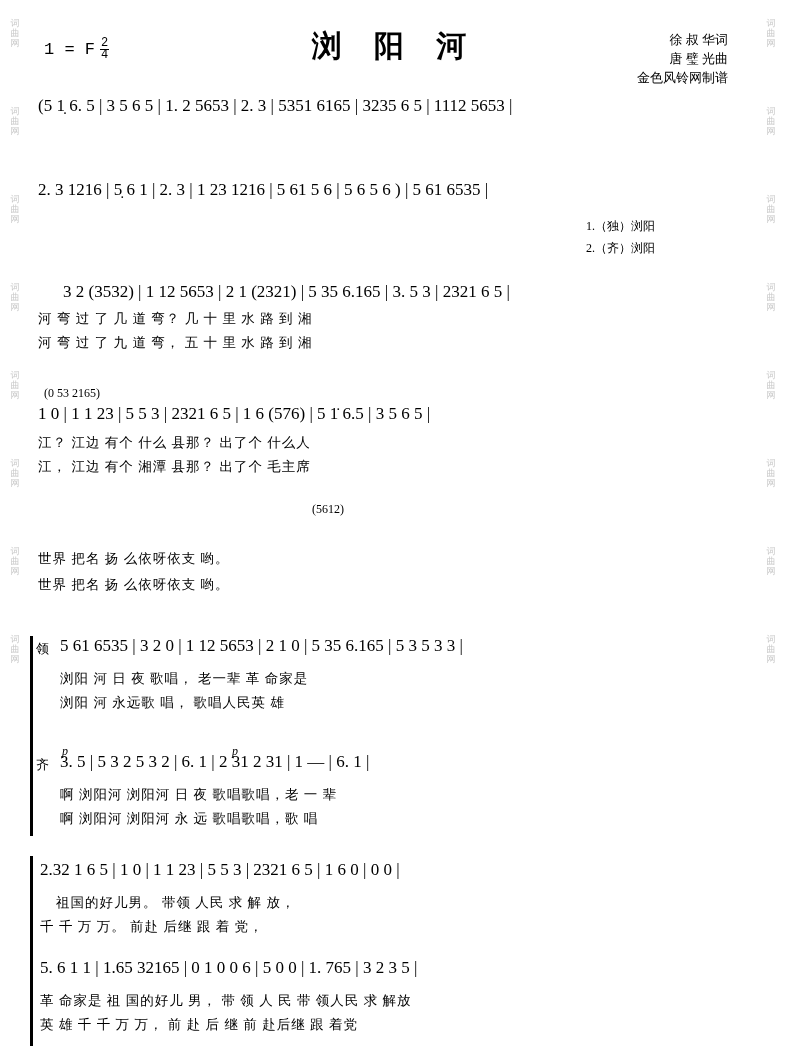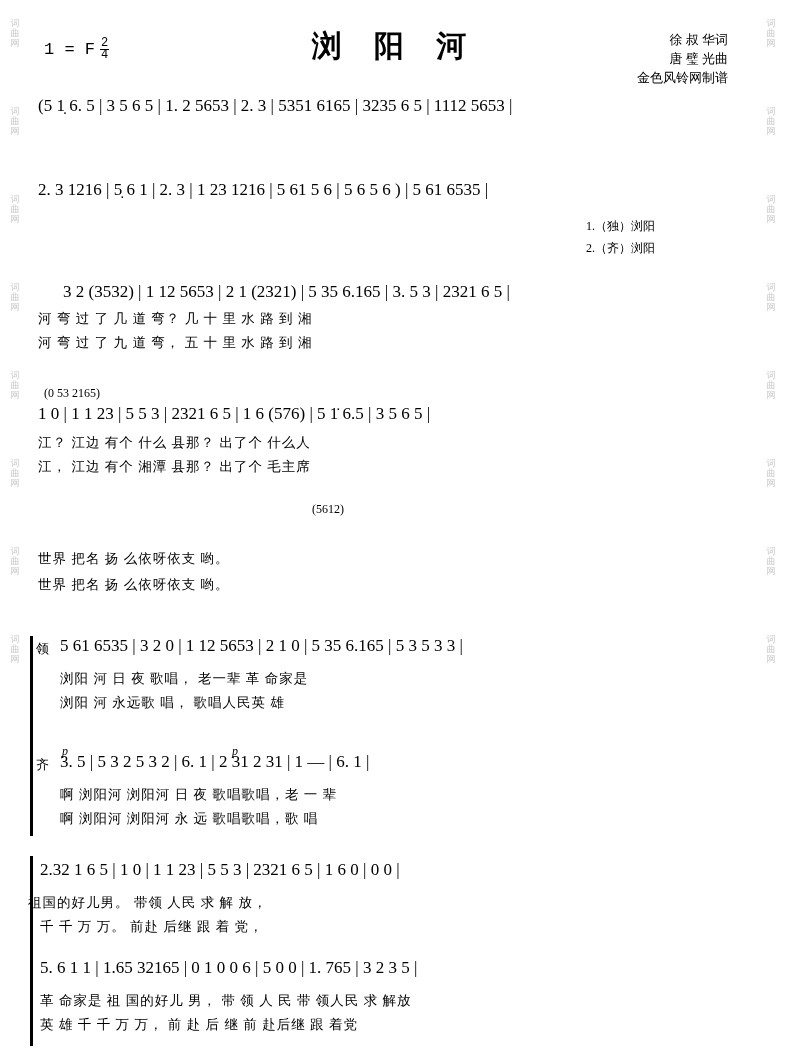--- a/index.html
+++ b/index.html
@@ -199,20 +199,20 @@
   <div class="line partlabel" style="left:36px;top:756px;">齐</div>
   <div class="line sml" style="left:62px;top:744px;font-style:italic;">p</div>
   <div class="line sml" style="left:232px;top:744px;font-style:italic;">p</div>
   <div class="line notes" style="left:60px;top:752px;">3.      5 | 5 3 2 5 3 2 | 6.      1 | 2 31  2 31 | 1  —  | 6.      1 |</div>
   <div class="line lyr" style="left:60px;top:810px;">啊    浏阳河 浏阳河  永   远 歌唱歌唱，歌           唱</div>
   <div class="line lyr" style="left:60px;top:786px;">啊    浏阳河 浏阳河  日   夜 歌唱歌唱，老        一        辈</div>
 
   <div class="stave-brace" style="left:30px;top:856px;height:190px;"></div>
 
   <div class="line notes" style="left:40px;top:860px;">2.32 1 6 5 | 1     0 | 1   1    23 | 5 5     3 | 2321 6 5 | 1 6 0 | 0   0 |</div>
-  <div class="line lyr" style="left:28px;top:894px;">祖国的好儿男。      带领     人民    求 解 放，</div>
+  <div class="line lyr" style="left:56px;top:894px;">祖国的好儿男。      带领     人民    求 解 放，</div>
   <div class="line lyr" style="left:40px;top:918px;">千 千 万 万。      前赴     后继    跟 着 党，</div>
 
   <div class="line notes" style="left:40px;top:958px;">5.    6 1 1 | 1.65 32165 | 0 1 0 0 6 | 5 0 0 | 1. 765 | 3  2 3 5 |</div>
   <div class="line lyr" style="left:40px;top:992px;">革 命家是 祖 国的好儿 男， 带 领  人  民     带 领人民  求 解放</div>
   <div class="line lyr" style="left:40px;top:1016px;">英  雄  千 千 万  万， 前 赴  后  继     前 赴后继  跟 着党</div>
 
 </div>
 
 </body></html>

